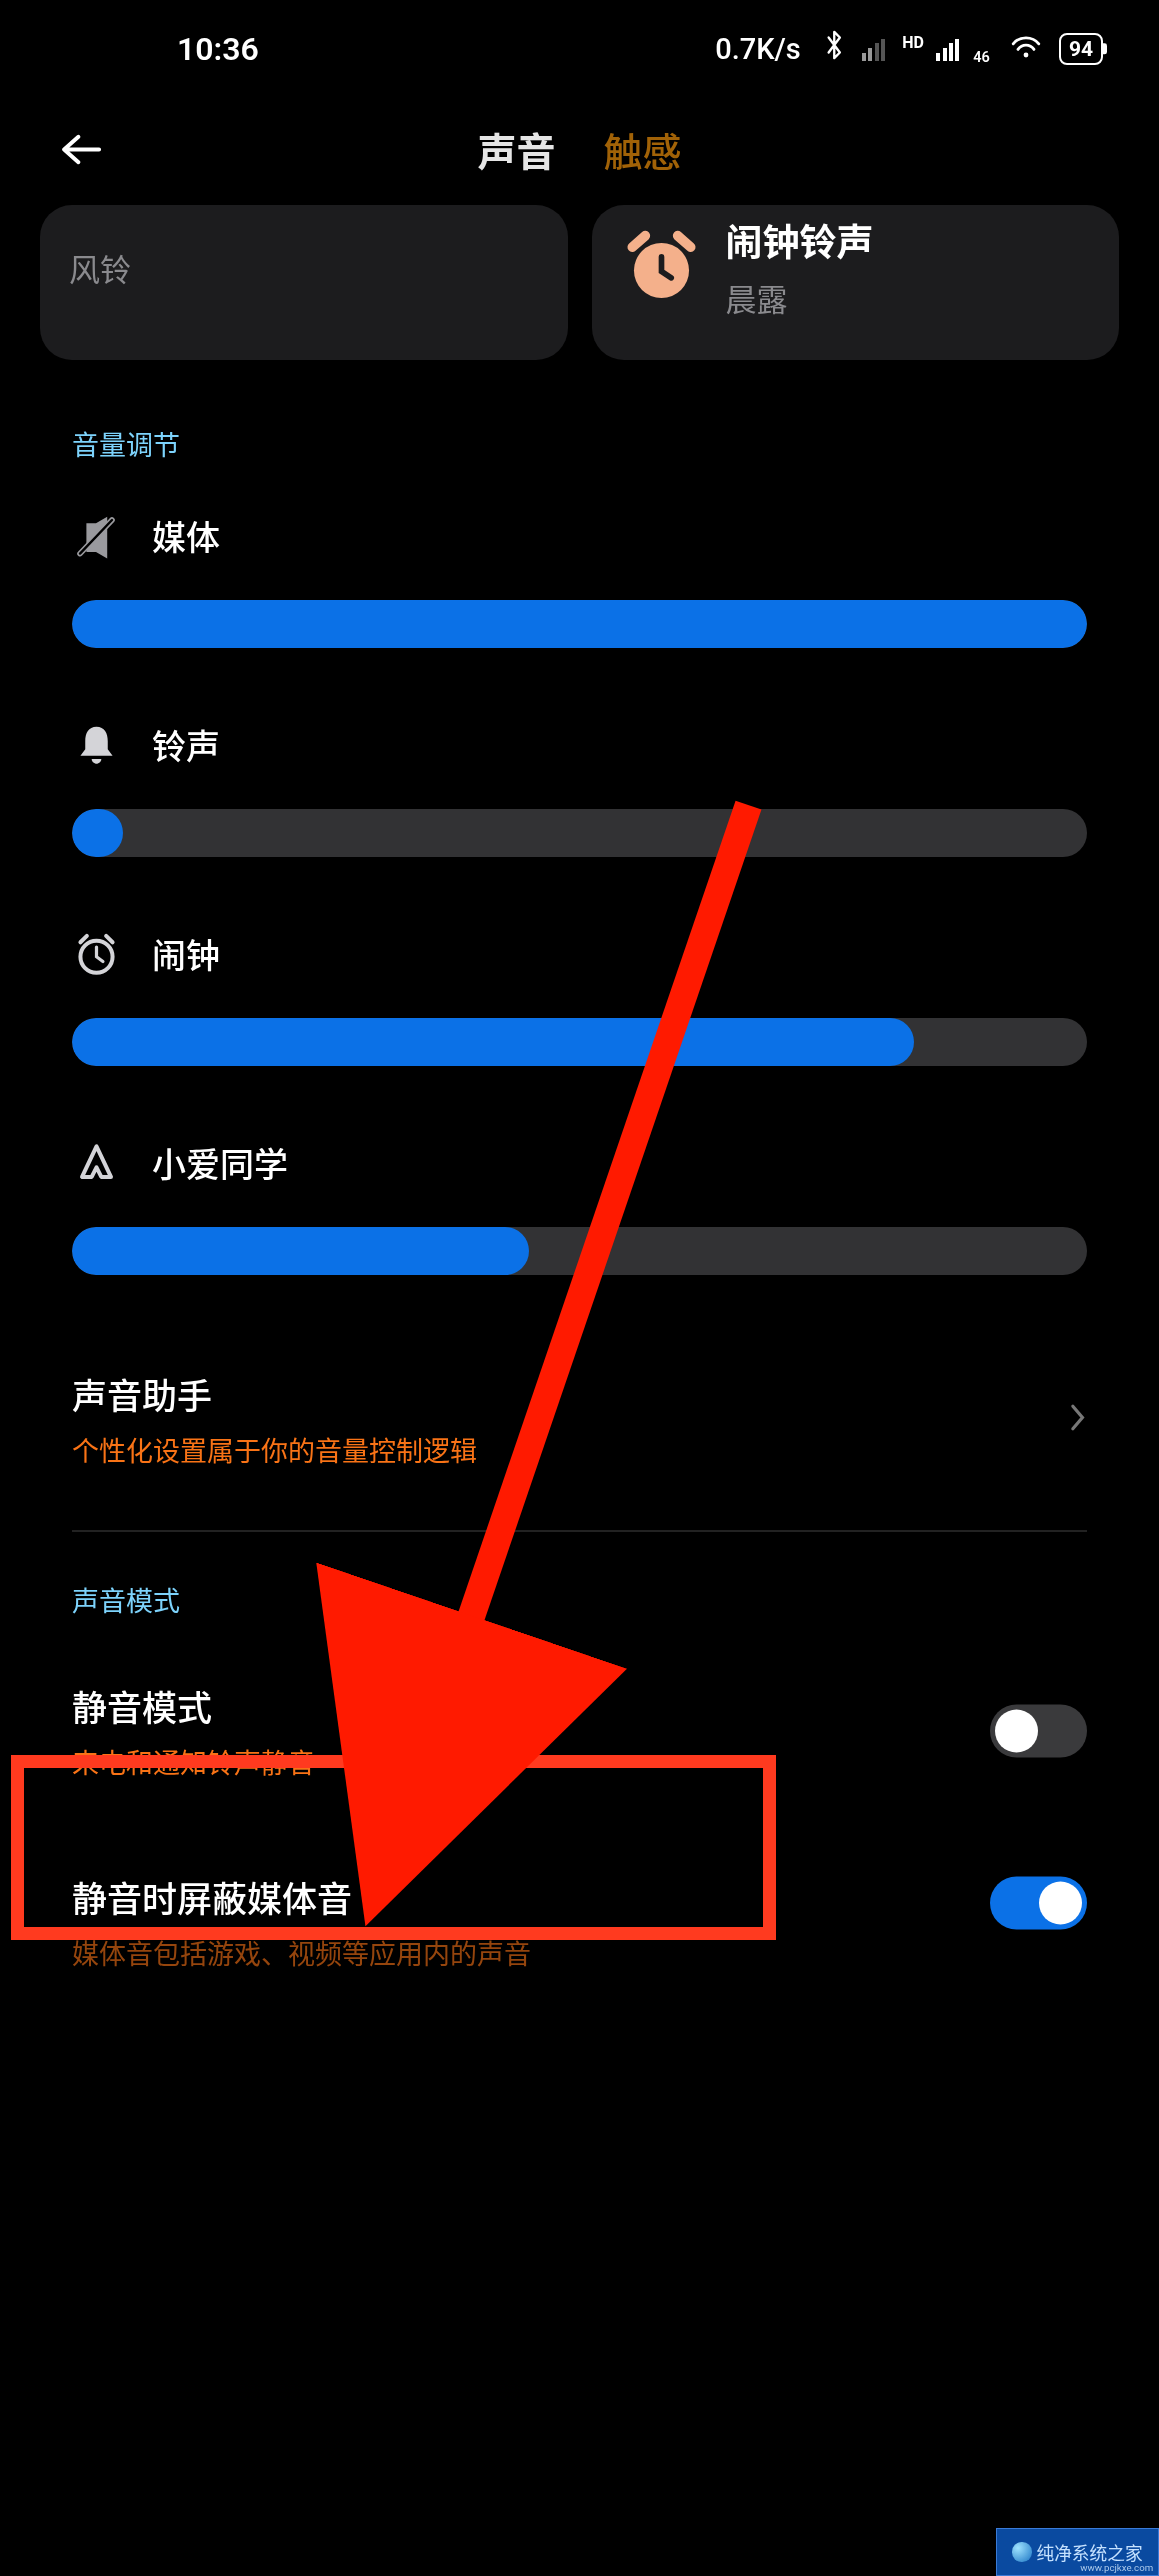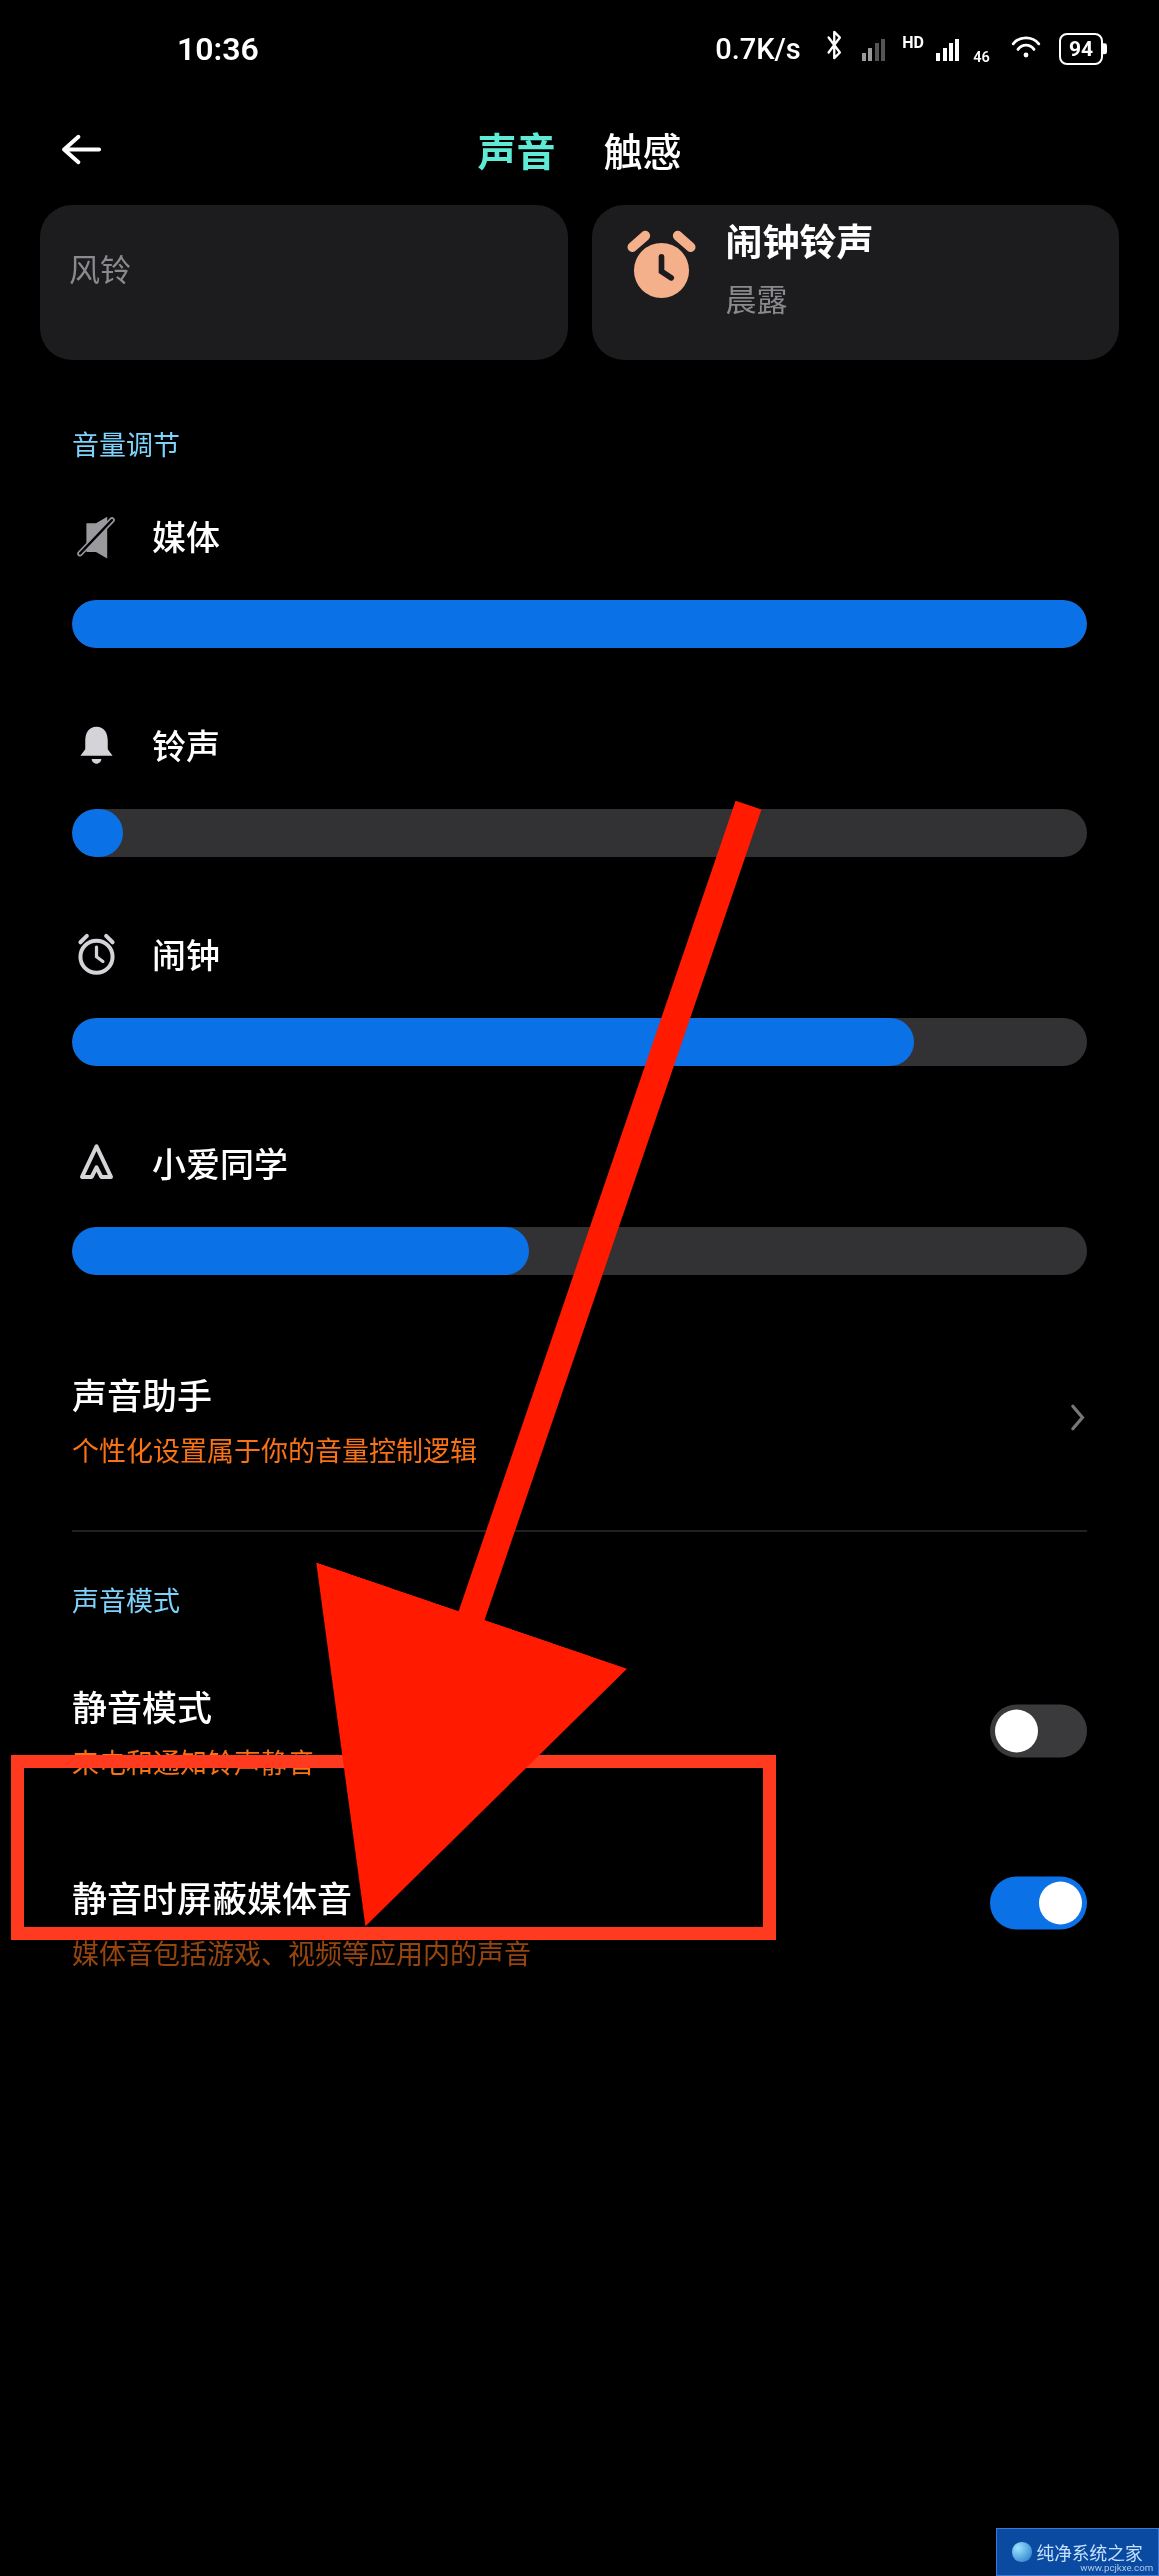--- a/index.html
+++ b/index.html
@@ -14,22 +14,22 @@
   .bar1 { height: 8px; } .bar2 { height: 13px; } .bar3 { height: 17.7px; } .bar4 { height: 22.5px; }
   .sig-weak .bar1, .sig-weak .bar2 { background: #999; }
   .hd-label { font-size: 16px; line-height: 16px; font-weight: 700; margin-right: -4.8px; margin-bottom: 11.3px; }
   .sub6 { font-size: 14.5px; position: relative; top: 8px; left: -3.2px; }
   .battery { display: inline-flex; align-items: center; border: 2.4px solid #fff; border-radius: 8px; padding: 2.4px 8px; font-size: 21px; font-weight: 700; position: relative; }
   .battery::after { content: ""; position: absolute; right: -6.4px; top: 50%; transform: translateY(-50%); width: 4px; height: 11.3px; background: #fff; border-radius: 0 2.4px 2.4px 0; }
 
   .header { display: flex; align-items: center; padding: 32px 48px 24px 48px; position: relative; }
   .back-btn { width: 64px; height: 64px; display: flex; align-items: center; justify-content: center; }
   .tabs { position: absolute; left: 50%; transform: translateX(-50%); display: flex; gap: 48px; font-size: 39px; }
-  .tab-active { color: #5eead4; font-weight: 700; }
-  .tab-inactive { color: #ffffff; font-weight: 500; }
+  .tab-active { color: #e5e5e5; font-weight: 700; }
+  .tab-inactive { color: #a16207; font-weight: 500; }
 
   .cards-row { display: flex; gap: 24px; padding: 0 40px; }
   .card { flex: 1; background: #1c1c1e; border-radius: 32px; padding: 24px 29px 40px 29px; overflow: hidden; }
   .card-left { display: flex; flex-direction: column; justify-content: flex-start; }
   .card-left .truncated { font-size: 34px; font-weight: 600; color: #fff; height: 16px; overflow: hidden; margin-top: -16px; }
   .card-left .sub { font-size: 31px; color: #8a8a8e; margin-top: 16px; }
   .card-right { display: flex; align-items: center; gap: 24px; padding-top: 8px; }
   .alarm-icon { width: 81px; height: 81px; display: flex; align-items: center; justify-content: center; }
   .card-right .titleline { font-size: 37px; font-weight: 700; }
   .card-right .sub { font-size: 31px; color: #8a8a8e; margin-top: 8px; }

